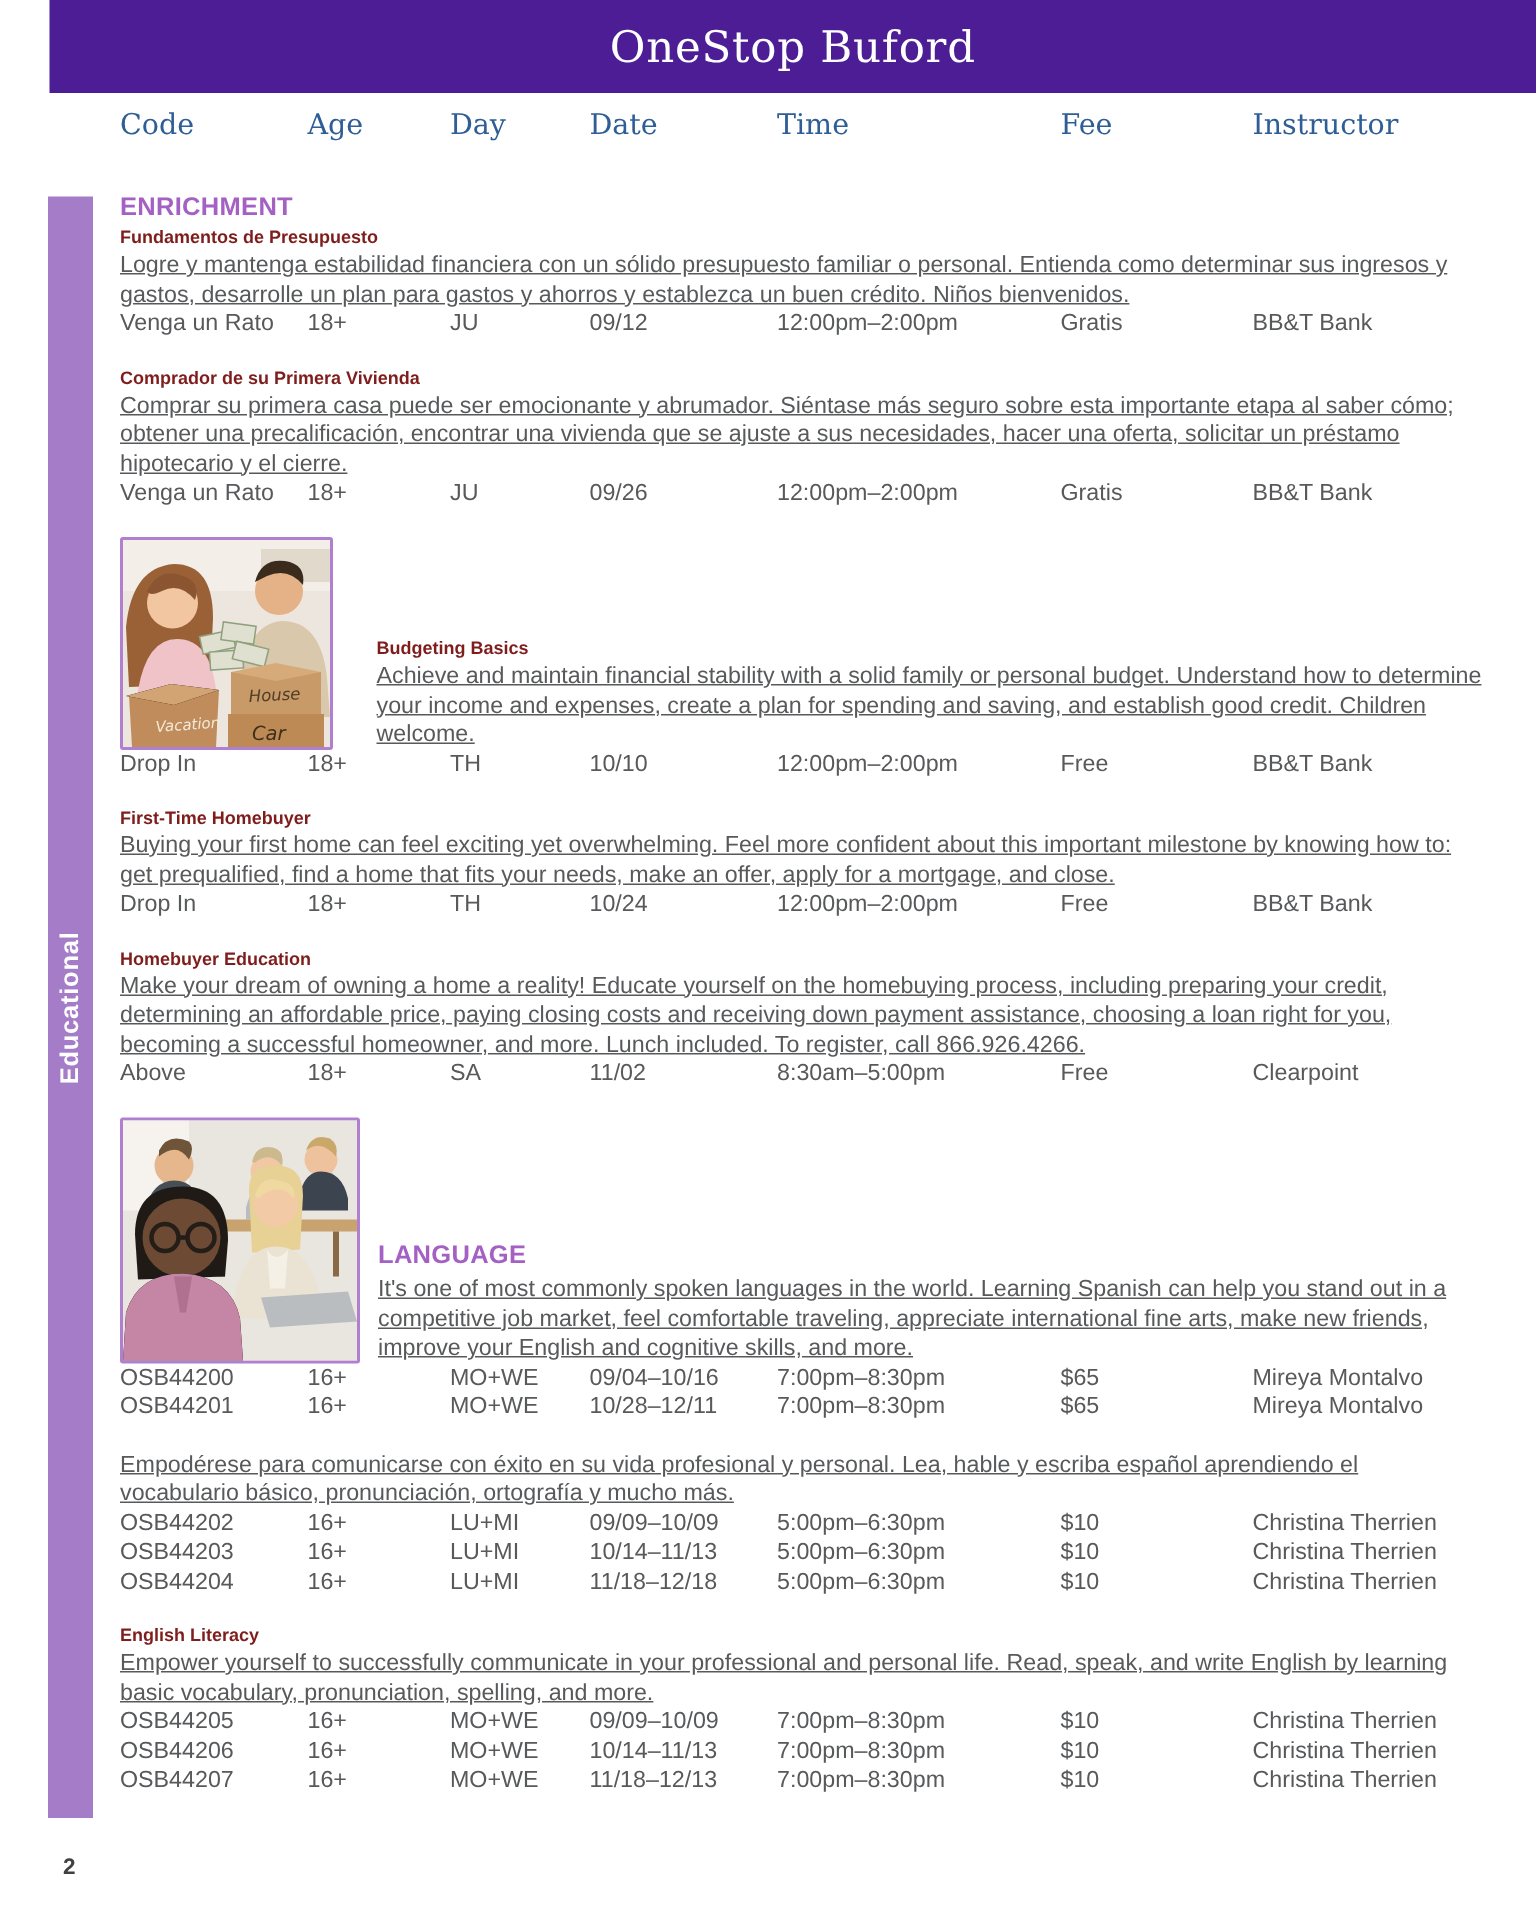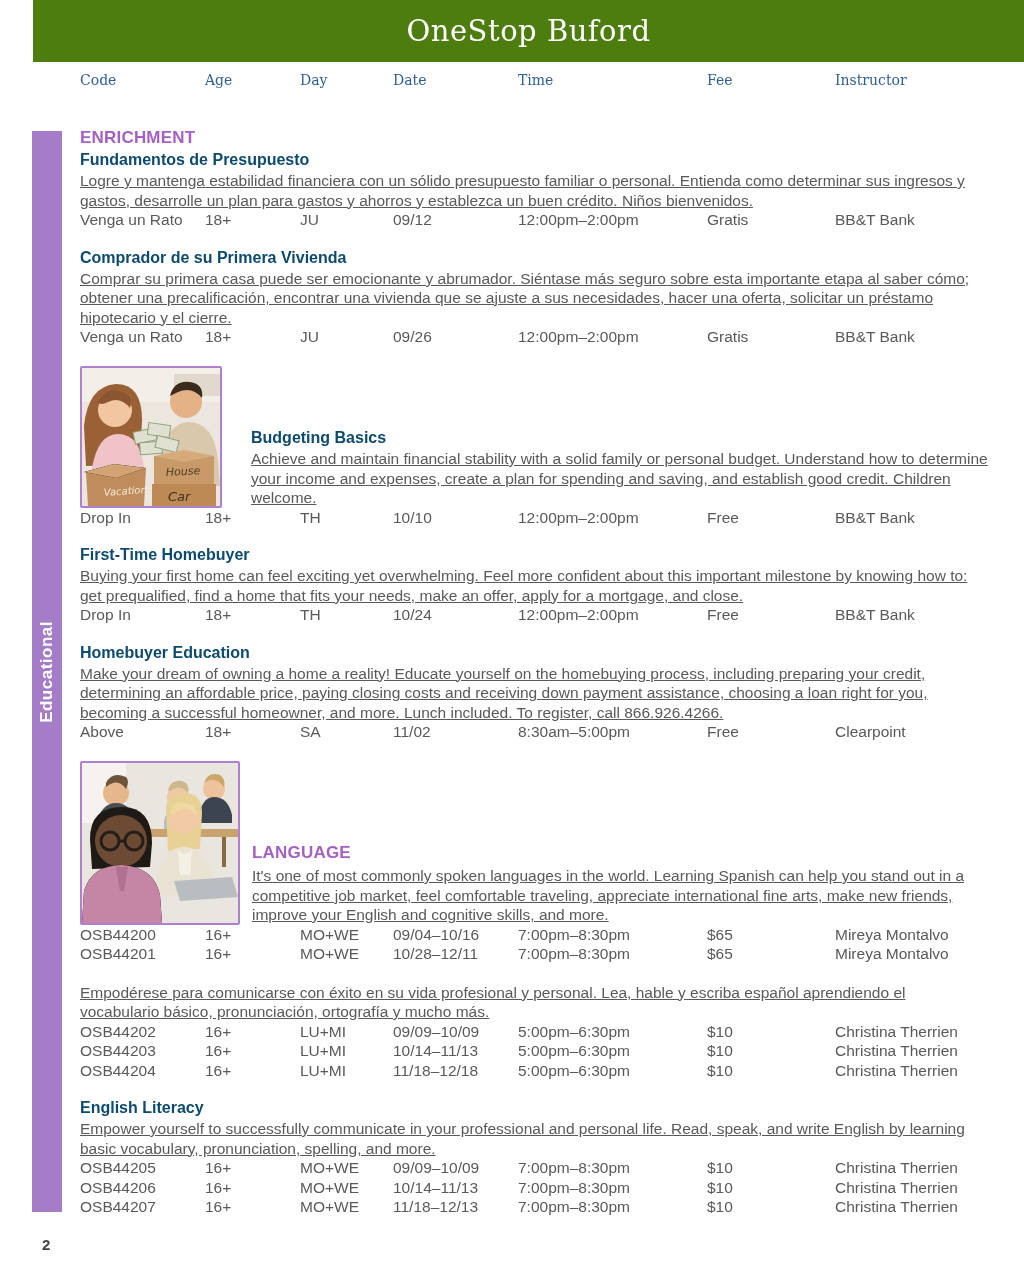--- a/index.html
+++ b/index.html
@@ -3,49 +3,49 @@
 <meta charset="utf-8">
 <style>
   html,body { margin:0; padding:0; background:#ffffff; }
   .page {
     position:relative; width:1024px; height:1276px; background:#ffffff;
     font-family:"Liberation Sans", sans-serif; color:#58595b; overflow:hidden;
   }
   
   .topbar {
     position:absolute; left:33px; top:0; width:991px; height:62px;
-    background:#4d7c0f; display:flex; align-items:center; justify-content:center;
+    background:#4c1d95; display:flex; align-items:center; justify-content:center;
   }
   .topbar-title {
     font-family:"DejaVu Serif", serif; font-size:29px; color:#ffffff; letter-spacing:0.5px;
   }
   
   .colheaders {
     position:absolute; left:80px; top:72px; width:908px;
     display:grid; grid-template-columns:125px 95px 93px 125px 189px 128px 1fr;
-    font-family:"DejaVu Serif", serif; font-size:14px; color:#2e5e95;
+    font-family:"DejaVu Serif", serif; font-size:19px; color:#2e5e95;
   }
   
   .sidebar {
     position:absolute; left:32px; top:131px; width:30px; height:1081px;
     background:#a47cc8; display:flex; align-items:center; justify-content:center;
   }
   .sidebar-label {
     writing-mode:vertical-rl; transform:rotate(180deg);
     color:#ffffff; font-weight:bold; font-size:17px; letter-spacing:0.5px;
   }
   
   .content { position:absolute; left:80px; top:128px; width:908px; }
   .section-heading {
     font-size:17px; font-weight:bold; color:#a560c4; letter-spacing:0.2px; margin:0 0 3px 0;
   }
   .course { margin-bottom:19px; }
   .media { display:flex; align-items:flex-end; }
   .textcol { flex:1; min-width:0; }
-  .course-title { font-size:16px; font-weight:bold; color:#0c4a6e; margin-bottom:2px; }
+  .course-title { font-size:12px; font-weight:bold; color:#7f1d1d; margin-bottom:2px; }
   .course-desc  { font-size:15.5px; line-height:19.5px;text-decoration:underline; }
   .schedule-row {
     display:grid; grid-template-columns:125px 95px 93px 125px 189px 128px 1fr;
     font-size:15.5px; line-height:19.5px;
   }
   .cell { white-space:nowrap; overflow:visible; }
   
   .photo-slot {
     flex:0 0 auto; border:2px solid #b07fd0; border-radius:2px; line-height:0;
     align-self:flex-start;

